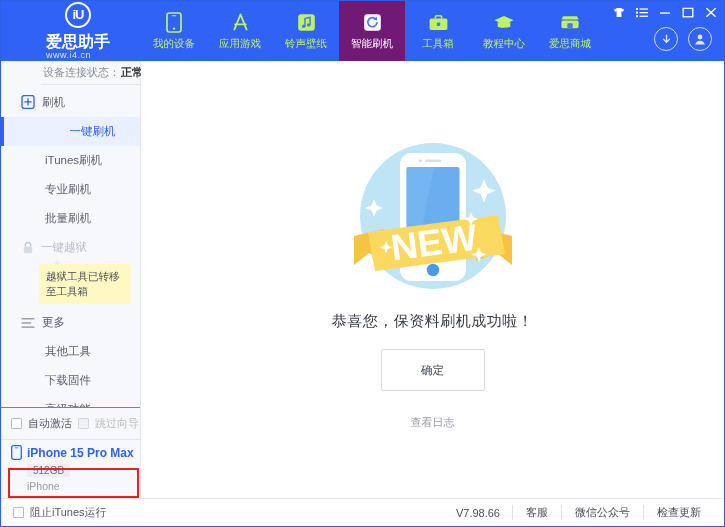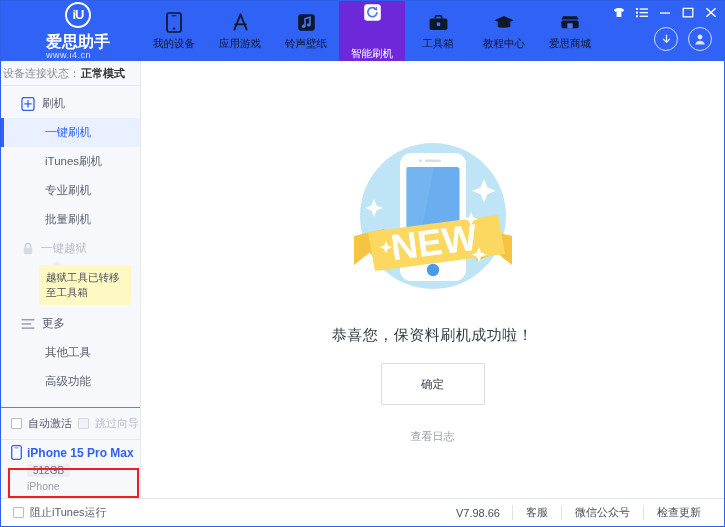--- a/index.html
+++ b/index.html
@@ -53,23 +53,23 @@
     font-size: 9px; color: #dbe4ff; letter-spacing: .5px;
   }
 
   .nav { display: flex; align-items: stretch; height: 60px; }
   .nav-item {
     width: 66px;
     display: flex; flex-direction: column;
     align-items: center; justify-content: center;
     gap: 3px;
     cursor: pointer;
-    color: #0f172a;
-  }
-  .nav-item.active { background: #6d28d9; color: #ffffff; justify-content: space-between; }
+    color: #bef264;
+  }
+  .nav-item.active { background: #701a75; color: #ffffff; }
   .nav-icon {
     width: 22px; height: 22px;
     display: flex; align-items: center; justify-content: center;
   }
   .nav-label { font-size: 10.5px; white-space: nowrap; }
 
   .win-controls {
     position: absolute; top: 4px; right: 6px;
     display: flex; align-items: center; gap: 9px;
   }
@@ -102,20 +102,21 @@
     position: relative;
   }
   .conn-status {
     height: 25px;
     border-bottom: 1px solid #e3e7ee;
     display: flex; align-items: center;
     padding-left: 2px;
     font-size: 11px; color: #8b8f99;
     background: #f6f8fc;
     white-space: nowrap;
+    margin-left: 40px;
   }
   .conn-status b { color: #333; font-weight: bold; margin-left: 1px; }
 
   .side-scroll { flex: 1 1 auto; padding-top: 3px; overflow: hidden; }
 
   .side-group {
     display: flex; align-items: center; gap: 7px;
     padding: 7px 0 7px 20px;
     font-size: 11.5px; color: #5c6070;
   }
@@ -125,20 +126,21 @@
     height: 29px;
     display: flex; align-items: center;
     padding-left: 44px;
     font-size: 11.5px; color: #5e6270;
     cursor: pointer;
     position: relative;
   }
   .side-item.selected {
     background: #eaf0ff;
     color: #2f62f5;
+    justify-content: center;
   }
   .side-item.selected::before {
     content: ""; position: absolute; left: 0; top: 0;
     width: 3px; height: 100%; background: #2f62f5;
   }
   .side-item.disabled {
     color: #b9bdc7; cursor: default;
     padding-left: 20px; gap: 7px;
   }
   .lock-icon { width: 13px; height: 13px; display:flex; align-items:center; justify-content:center; }
@@ -206,21 +208,20 @@
   
   .main {
     flex: 1 1 auto;
     background: #fff;
     display: flex; flex-direction: column;
     align-items: center;
     position: relative;
   }
   .illus { margin-top: 72px; }
   .result-text {
-    margin-top: 14px;
     font-size: 15px; color: #333a46;
     letter-spacing: .5px;
   }
   .ok-btn {
     margin-top: 18px;
     width: 104px; height: 42px;
     border: 1px solid #d8dbe2;
     background: #fff;
     font-size: 11.5px; color: #444a57;
     font-family: inherit;
@@ -449,20 +450,23 @@
                 <rect x="0.6" y="9.4" width="12.8" height="1.5" fill="#9aa0ab"></rect>
               </svg>
           </span>
           <span>更多</span>
         </div>
 
         <div class="side-item">
           <span>其他工具</span>
         </div>
         <div class="side-item">
+          <span>下载固件</span>
+        </div>
+        <div class="side-item">
           <span>高级功能</span>
         </div>
       </div>
 
       <div class="side-bottom">
         <div class="check-row">
           <span class="chk"></span>
           <span class="chk-label">自动激活</span>
           <span class="chk dim"></span>
           <span class="chk-label dim">跳过向导</span>

